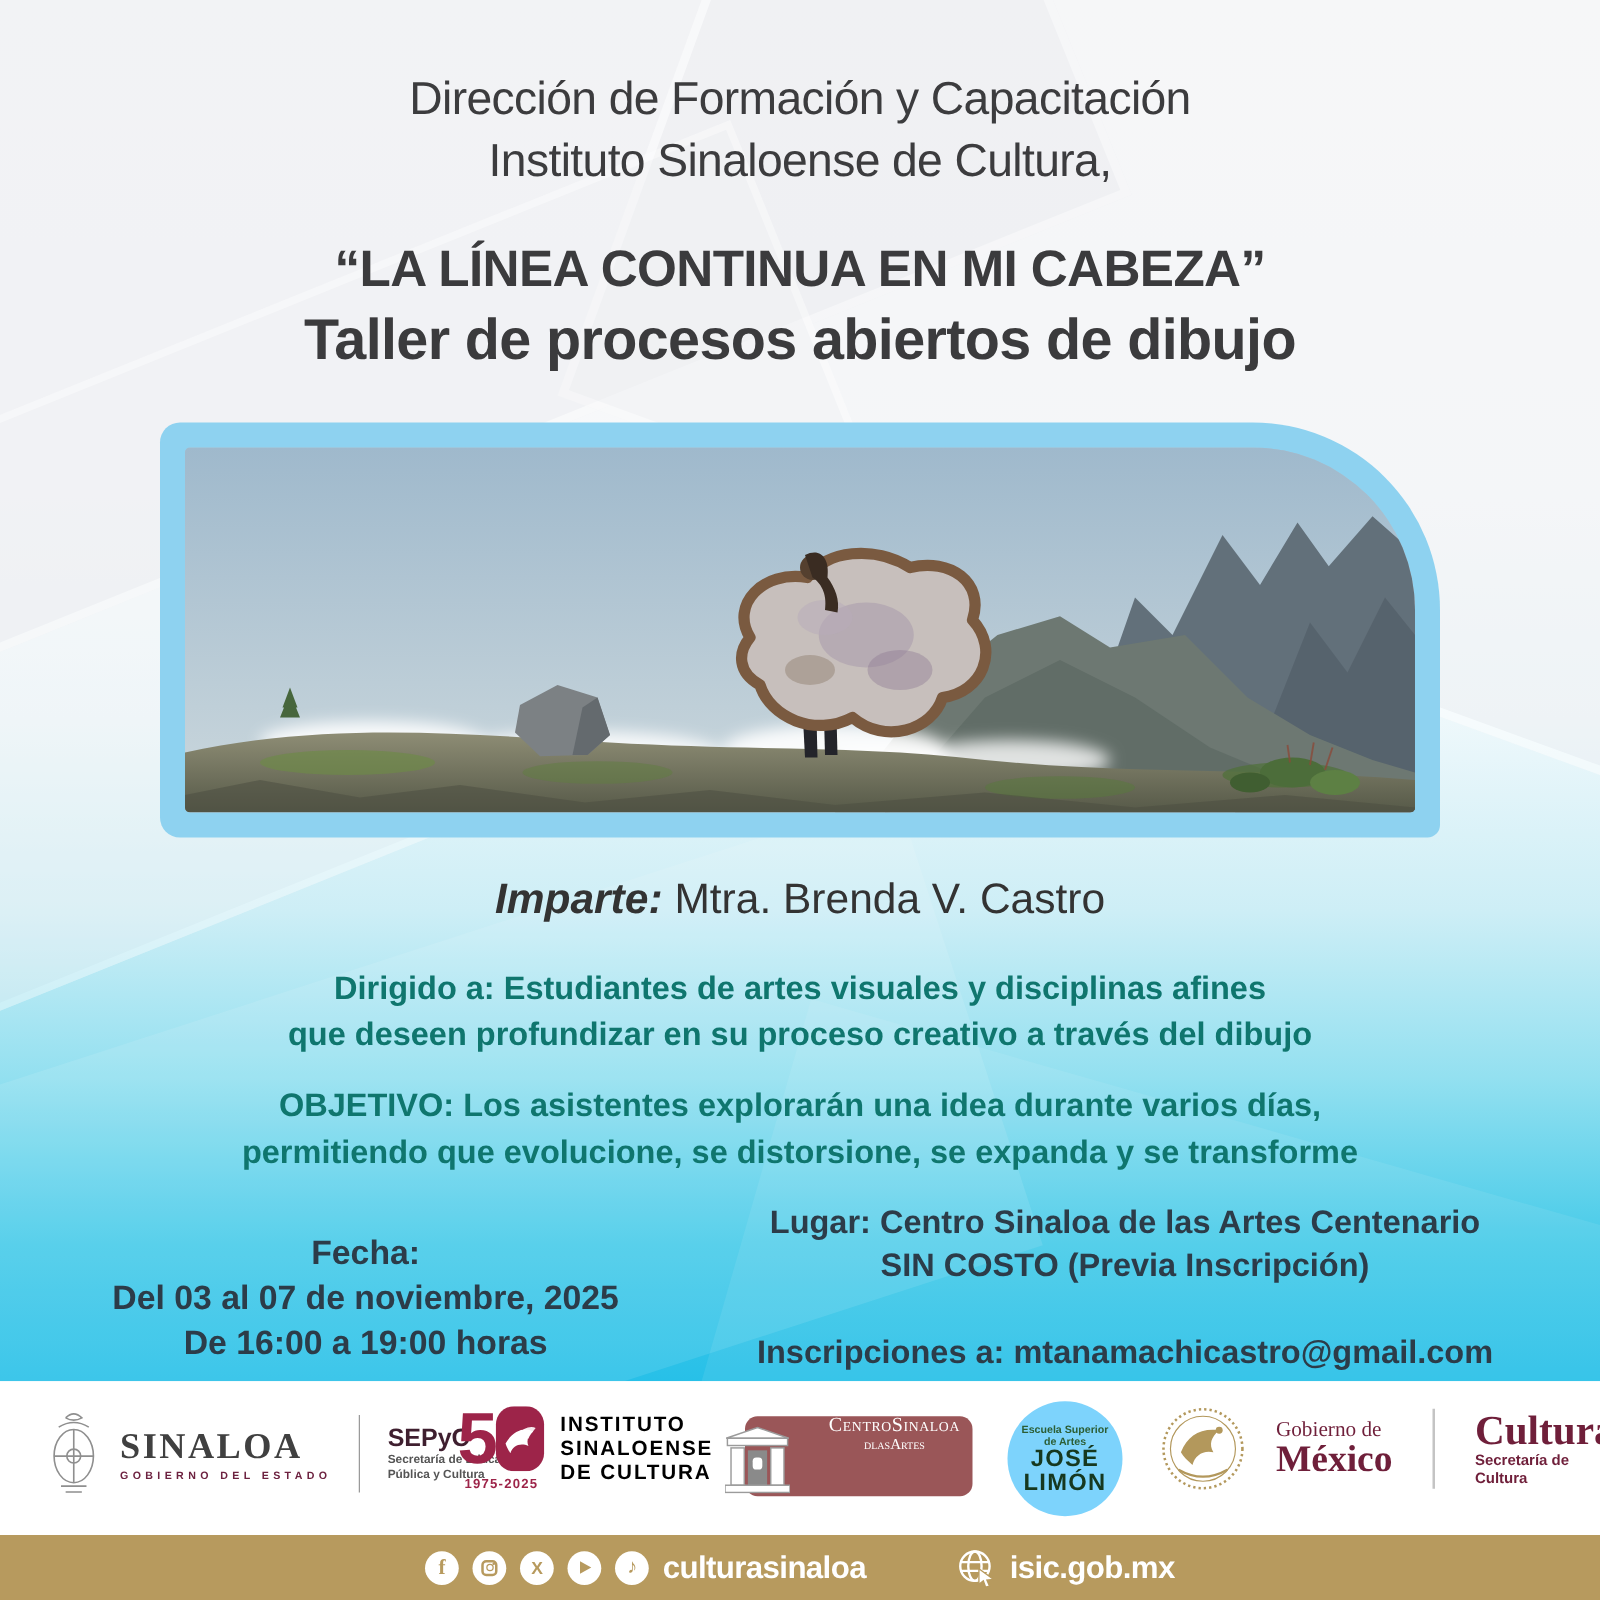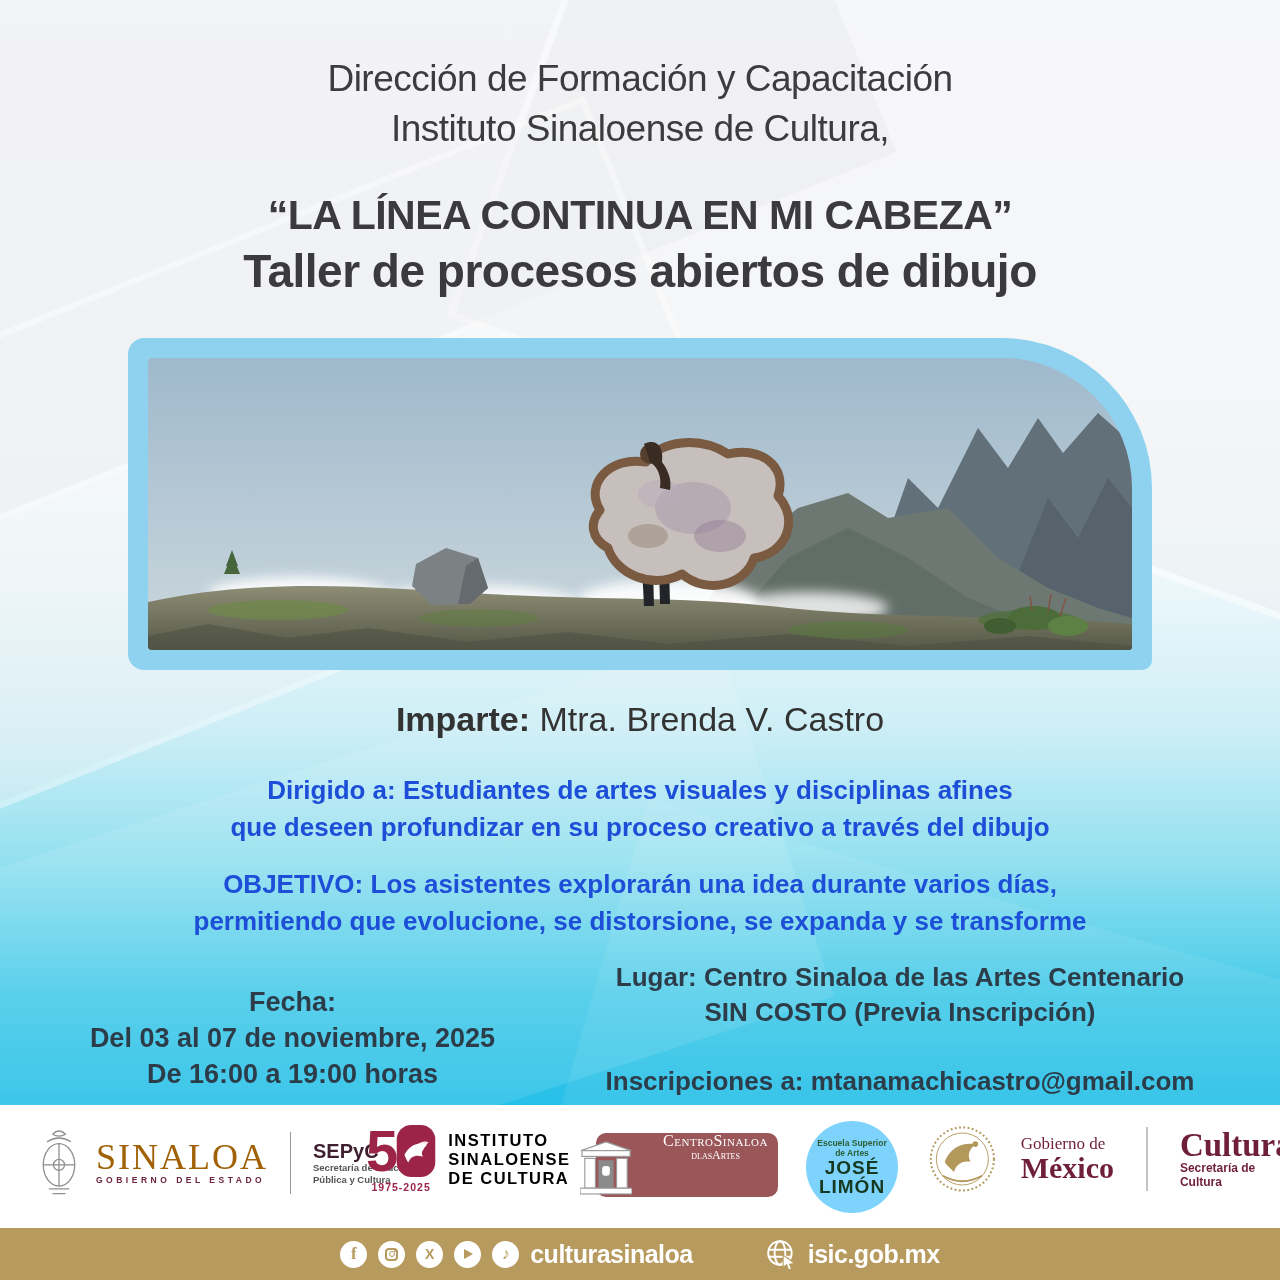--- a/index.html
+++ b/index.html
@@ -23,40 +23,40 @@
   .title{position:absolute;top:188px;left:0;width:1280px;text-align:center;color:#3b3b3d;margin:0;font-weight:700;}
   .title .t1{font-size:41px;line-height:54px;letter-spacing:-.5px;}
   .title .t2{font-size:46px;line-height:58px;letter-spacing:-.5px;}
   
   .photo-frame{position:absolute;top:338px;left:128px;width:1024px;height:332px;
       background:#8ed2f0;border-radius:16px 150px 10px 16px;z-index:2;}
   .photo{position:absolute;inset:20px;border-radius:4px 130px 4px 4px;overflow:hidden;background:#a9c2d2;}
   .photo svg{display:block;width:100%;height:100%;}
   
   .imparte{position:absolute;top:700px;left:0;width:1280px;text-align:center;font-size:34px;color:#333333;margin:0;}
-  .imparte b{font-weight:800;}
-  .para{position:absolute;left:0;width:1280px;text-align:center;font-size:26px;line-height:37px;color:#1d4ed8;font-weight:700;margin:0;}
+  .imparte b{font-weight:800;font-style:italic;}
+  .para{position:absolute;left:0;width:1280px;text-align:center;font-size:26px;line-height:37px;color:#0f766e;font-weight:700;margin:0;}
   .para b{font-weight:800;}
   .dirigido{top:772px;}
   .objetivo{top:866px;}
   .fecha-block{position:absolute;top:984px;left:70px;width:445px;text-align:center;
       font-size:27px;line-height:36px;font-weight:700;color:#2c3c49;}
   .lugar-block{position:absolute;top:960px;left:575px;width:650px;text-align:center;
       font-size:26px;line-height:35px;font-weight:700;color:#2c3c49;}
   .lugar-block .plain,.fecha-block .plain{font-weight:700;}
   .inscripciones{position:absolute;top:1066px;left:575px;width:650px;text-align:center;font-size:26px;font-weight:700;color:#2c3c49;}
   .inscripciones .email{font-weight:700;}
   .lbl{font-weight:800;}
   
   .footer-band{position:absolute;top:1105px;left:0;width:1280px;height:123px;background:#ffffff;z-index:3;}
   .logo-group{position:absolute;display:flex;align-items:center;}
   .serif{font-family:"Liberation Serif",serif;}
   
   .g-sinaloa{left:34px;top:20px;gap:12px;}
-  .sin-name{font-size:36px;font-weight:400;color:#a16207;letter-spacing:2px;line-height:30px;}
+  .sin-name{font-size:29px;font-weight:700;color:#404040;letter-spacing:2px;line-height:30px;}
   .sin-sub{font-size:8.5px;font-weight:700;color:#6d2240;letter-spacing:3.5px;margin-top:3px;}
   .vdiv{width:1px;height:62px;background:#9a9a9a;margin:0 10px;}
   .sepyc-name{font-size:20px;font-weight:700;color:#3f1f2f;line-height:22px;}
   .sepyc-sub{font-size:9.5px;font-weight:700;color:#555;line-height:12px;}
   
   .g-isc{left:366px;top:20px;gap:12px;}
   .fifty{display:flex;align-items:flex-start;}
   .five{font-size:58px;line-height:52px;font-weight:800;color:#9d2449;letter-spacing:-2px;}
   .isc-years{font-size:10.5px;font-weight:700;color:#9d2449;letter-spacing:1px;margin-top:4px;text-align:center;}
   .isc-text{font-size:16.5px;font-weight:700;color:#000000;letter-spacing:1.5px;line-height:19px;}

